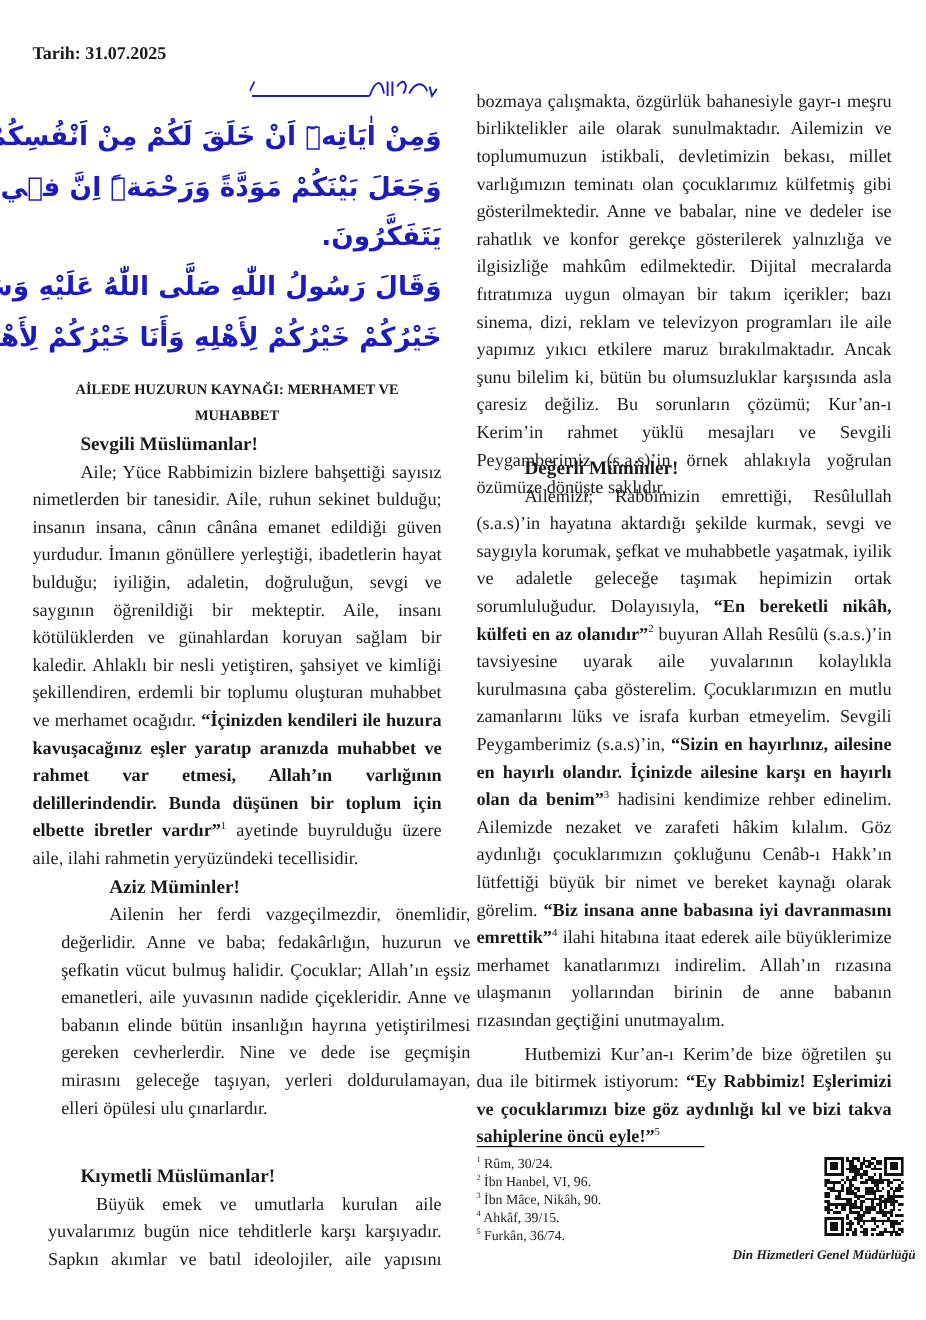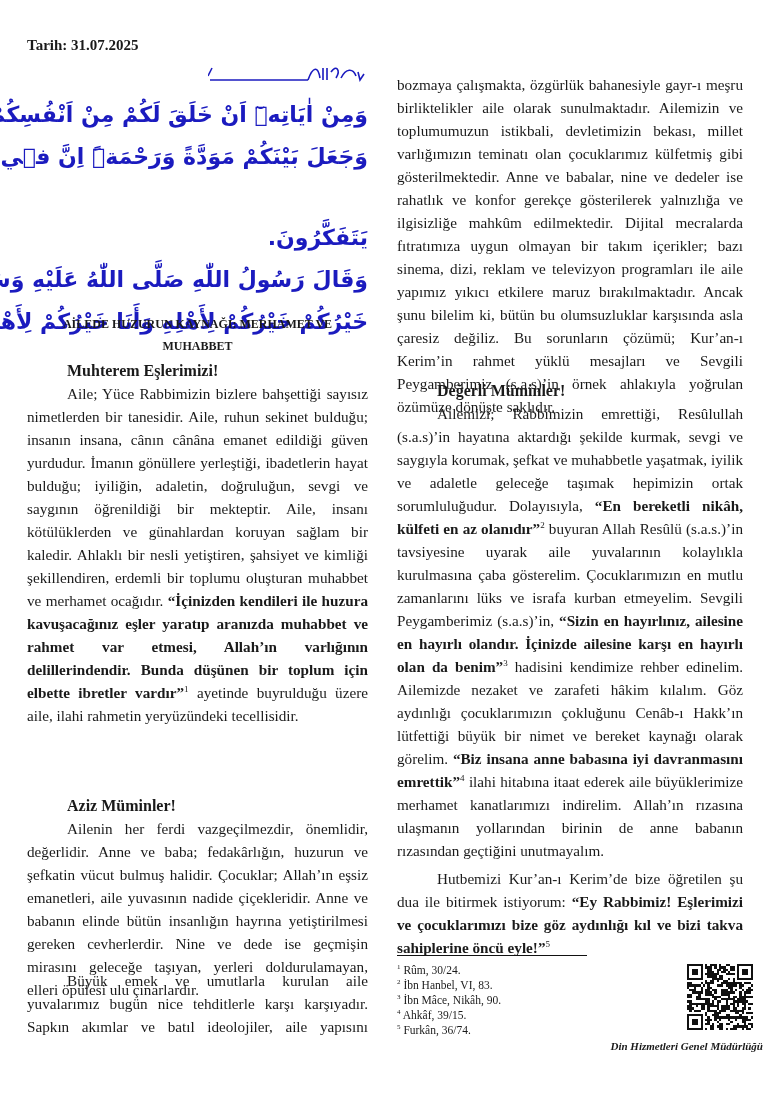--- a/index.html
+++ b/index.html
@@ -6,21 +6,21 @@
   body { width: 772px; height: 1100px; position: relative; overflow: hidden;
          font-family: "Liberation Serif", "DejaVu Serif", serif; color: #1a1a1a; }
   .col { position: absolute; top: 0; }
   .col-left { left: 27px; width: 341px; }
   .col-right { left: 397px; width: 346px; }
   .date { position: absolute; top: 37px; left: 0; font-weight: bold; font-size: 15px; }
   .basmala { position: absolute; top: 62px; right: 0; width: 160px; height: 22px; }
   .ar { position: absolute; right: 0; width: 341px; direction: rtl; text-align: justify;
         text-align-last: justify; color: #1b1bbf; font-family: "DejaVu Sans", sans-serif;
         font-size: 22px; font-weight: bold; line-height: 40px; white-space: nowrap; }
-  .ar.nolast { text-align-last: right; margin-top: 40px; }
+  .ar.nolast { text-align-last: right; }
   .title { position: absolute; top: 313px; left: 0; width: 341px; text-align: center;
            font-weight: bold; font-size: 12px; line-height: 22px; }
   .heading { font-weight: bold; font-size: 16px; line-height: 23px; padding-left: 40px; }
   .para { font-size: 15.2px; line-height: 23px; text-align: justify; text-indent: 40px; margin: 0; }
   .para b { font-weight: bold; }
   .para sup, .fn sup { font-size: 9px; line-height: 0; }
   .block { position: absolute; left: 0; width: 341px; }
   .rblock { position: absolute; left: 0; width: 346px; }
   .fnrule { position: absolute; top: 955px; left: 0; width: 190px; height: 1px; background: #111; }
   .fns { position: absolute; top: 963px; left: 0; font-size: 11.5px; line-height: 15px; }
@@ -42,52 +42,53 @@
 
   <div class="ar" style="top:95px;">وَمِنْ اٰيَاتِه۪ٓ اَنْ خَلَقَ لَكُمْ مِنْ اَنْفُسِكُمْ اَزْوَاجًا لِتَسْكُنُٓوا اِلَيْهَا</div>
   <div class="ar" style="top:137px;">وَجَعَلَ بَيْنَكُمْ مَوَدَّةً وَرَحْمَةًۜ اِنَّ ف۪ي ذٰلِكَ لَاٰيَاتٍ لِقَوْمٍ</div>
   <div class="ar nolast" style="top:178px;">يَتَفَكَّرُونَ.</div>
   <div class="ar nolast" style="top:220px;">وَقَالَ رَسُولُ اللّٰهِ صَلَّى اللّٰهُ عَلَيْهِ وَسَلَّمَ:</div>
   <div class="ar nolast" style="top:262px;">خَيْرُكُمْ خَيْرُكُمْ لِأَهْلِهِ وَأَنَا خَيْرُكُمْ لِأَهْلِي.</div>
 
   <div class="title">AİLEDE HUZURUN KAYNAĞI: MERHAMET VE MUHABBET</div>
 
   <div class="block" style="top:359px;">
-    <div class="heading">Muhterem Eşlerimizi!</div>
+    <div class="heading">Sevgili Müslümanlar!</div>
     <p class="para"><span>Aile; Yüce Rabbimizin bizlere bahşettiği sayısız nimetlerden bir tanesidir. Aile, ruhun sekinet bulduğu; insanın insana, cânın cânâna emanet edildiği güven yurdudur. İmanın gönüllere yerleştiği, ibadetlerin hayat bulduğu; iyiliğin, adaletin, doğruluğun, sevgi ve saygının öğrenildiği bir mekteptir. Aile, insanı kötülüklerden ve günahlardan koruyan sağlam bir kaledir. Ahlaklı bir nesli yetiştiren, şahsiyet ve kimliği şekillendiren, erdemli bir toplumu oluşturan muhabbet ve merhamet ocağıdır. </span><b>“İçinizden kendileri ile huzura kavuşacağınız eşler yaratıp aranızda muhabbet ve rahmet var etmesi, Allah’ın varlığının delillerindendir. Bunda düşünen bir toplum için elbette ibretler vardır”</b><sup>1</sup><span> ayetinde buyrulduğu üzere aile, ilahi rahmetin yeryüzündeki tecellisidir.</span></p>
   </div>
 
-  <div class="block" style="top:794px;">
+  <div class="block" style="top:728px;margin-left:24px;">
     <div class="heading">Aziz Müminler!</div>
     <p class="para">Ailenin her ferdi vazgeçilmezdir, önemlidir, değerlidir. Anne ve baba; fedakârlığın, huzurun ve şefkatin vücut bulmuş halidir. Çocuklar; Allah’ın eşsiz emanetleri, aile yuvasının nadide çiçekleridir. Anne ve babanın elinde bütün insanlığın hayrına yetiştirilmesi gereken cevherlerdir. Nine ve dede ise geçmişin mirasını geleceğe taşıyan, yerleri doldurulamayan, elleri öpülesi ulu çınarlardır.</p>
   </div>
 
   <div class="block" style="top:969px;">
-    <p class="para" style="text-align-last: justify;">Büyük emek ve umutlarla kurulan aile yuvalarımız bugün nice tehditlerle karşı karşıyadır. Sapkın akımlar ve batıl ideolojiler, aile yapısını</p>
+    <div class="heading">Kıymetli Müslümanlar!</div>
+    <p class="para" style="text-align-last: justify; margin-left: 13px;">Büyük emek ve umutlarla kurulan aile yuvalarımız bugün nice tehditlerle karşı karşıyadır. Sapkın akımlar ve batıl ideolojiler, aile yapısını</p>
   </div>
 </div>
 
 <div class="col col-right">
   <div class="rblock" style="top:26px;margin-top:47px;">
     <p class="para" style="text-indent:0;">bozmaya çalışmakta, özgürlük bahanesiyle gayr-ı meşru birliktelikler aile olarak sunulmaktadır. Ailemizin ve toplumumuzun istikbali, devletimizin bekası, millet varlığımızın teminatı olan çocuklarımız külfetmiş gibi gösterilmektedir. Anne ve babalar, nine ve dedeler ise rahatlık ve konfor gerekçe gösterilerek yalnızlığa ve ilgisizliğe mahkûm edilmektedir. Dijital mecralarda fıtratımıza uygun olmayan bir takım içerikler; bazı sinema, dizi, reklam ve televizyon programları ile aile yapımız yıkıcı etkilere maruz bırakılmaktadır. Ancak şunu bilelim ki, bütün bu olumsuzluklar karşısında asla çaresiz değiliz. Bu sorunların çözümü; Kur’an-ı Kerim’in rahmet yüklü mesajları ve Sevgili Peygamberimiz (s.a.s)’in örnek ahlakıyla yoğrulan özümüze dönüşte saklıdır.</p>
   </div>
 
   <div class="rblock" style="top:379px;">
     <div class="heading">Değerli Müminler!</div>
     <p class="para"><span>Ailemizi; Rabbimizin emrettiği, Resûlullah (s.a.s)’in hayatına aktardığı şekilde kurmak, sevgi ve saygıyla korumak, şefkat ve muhabbetle yaşatmak, iyilik ve adaletle geleceğe taşımak hepimizin ortak sorumluluğudur. Dolayısıyla, </span><b>“En bereketli nikâh, külfeti en az olanıdır”</b><sup>2</sup><span> buyuran Allah Resûlü (s.a.s.)’in tavsiyesine uyarak aile yuvalarının kolaylıkla kurulmasına çaba gösterelim. Çocuklarımızın en mutlu zamanlarını lüks ve israfa kurban etmeyelim. Sevgili Peygamberimiz (s.a.s)’in, </span><b>“Sizin en hayırlınız, ailesine en hayırlı olandır. İçinizde ailesine karşı en hayırlı olan da benim”</b><sup>3</sup><span> hadisini kendimize rehber edinelim. Ailemizde nezaket ve zarafeti hâkim kılalım. Göz aydınlığı çocuklarımızın çokluğunu Cenâb-ı Hakk’ın lütfettiği büyük bir nimet ve bereket kaynağı olarak görelim. </span><b>“Biz insana anne babasına iyi davranmasını emrettik”</b><sup>4</sup><span> ilahi hitabına itaat ederek aile büyüklerimize merhamet kanatlarımızı indirelim. Allah’ın rızasına ulaşmanın yollarından birinin de anne babanın rızasından geçtiğini unutmayalım.</span></p>
   </div>
 
   <div class="rblock" style="top:867px;">
     <p class="para"><span>Hutbemizi Kur’an-ı Kerim’de bize öğretilen şu dua ile bitirmek istiyorum: </span><b>“Ey Rabbimiz! Eşlerimizi ve çocuklarımızı bize göz aydınlığı kıl ve bizi takva sahiplerine öncü eyle!”</b><sup>5</sup></p>
   </div>
 
   <div class="fnrule"></div>
   <div class="fns">
     <div class="fn"><sup>1</sup> <span>Rûm, 30/24.</span></div>
-    <div class="fn"><sup>2</sup> <span>İbn Hanbel, VI, 83.</span></div>
+    <div class="fn"><sup>2</sup> <span>İbn Hanbel, VI, 96.</span></div>
     <div class="fn"><sup>3</sup> <span>İbn Mâce, Nikâh, 90.</span></div>
     <div class="fn"><sup>4</sup> <span>Ahkâf, 39/15.</span></div>
     <div class="fn"><sup>5</sup> <span>Furkân, 36/74.</span></div>
   </div>
 
   <svg class="qr" viewBox="0 0 29 29" shape-rendering="crispEdges" id="qr">
       <rect x="0" y="0" width="29" height="29" fill="#fff"></rect>
       <rect x="0" y="0" width="7" height="7" fill="#111"></rect>
       <rect x="1" y="1" width="5" height="5" fill="#fff"></rect>
       <rect x="2" y="2" width="3" height="3" fill="#111"></rect>

